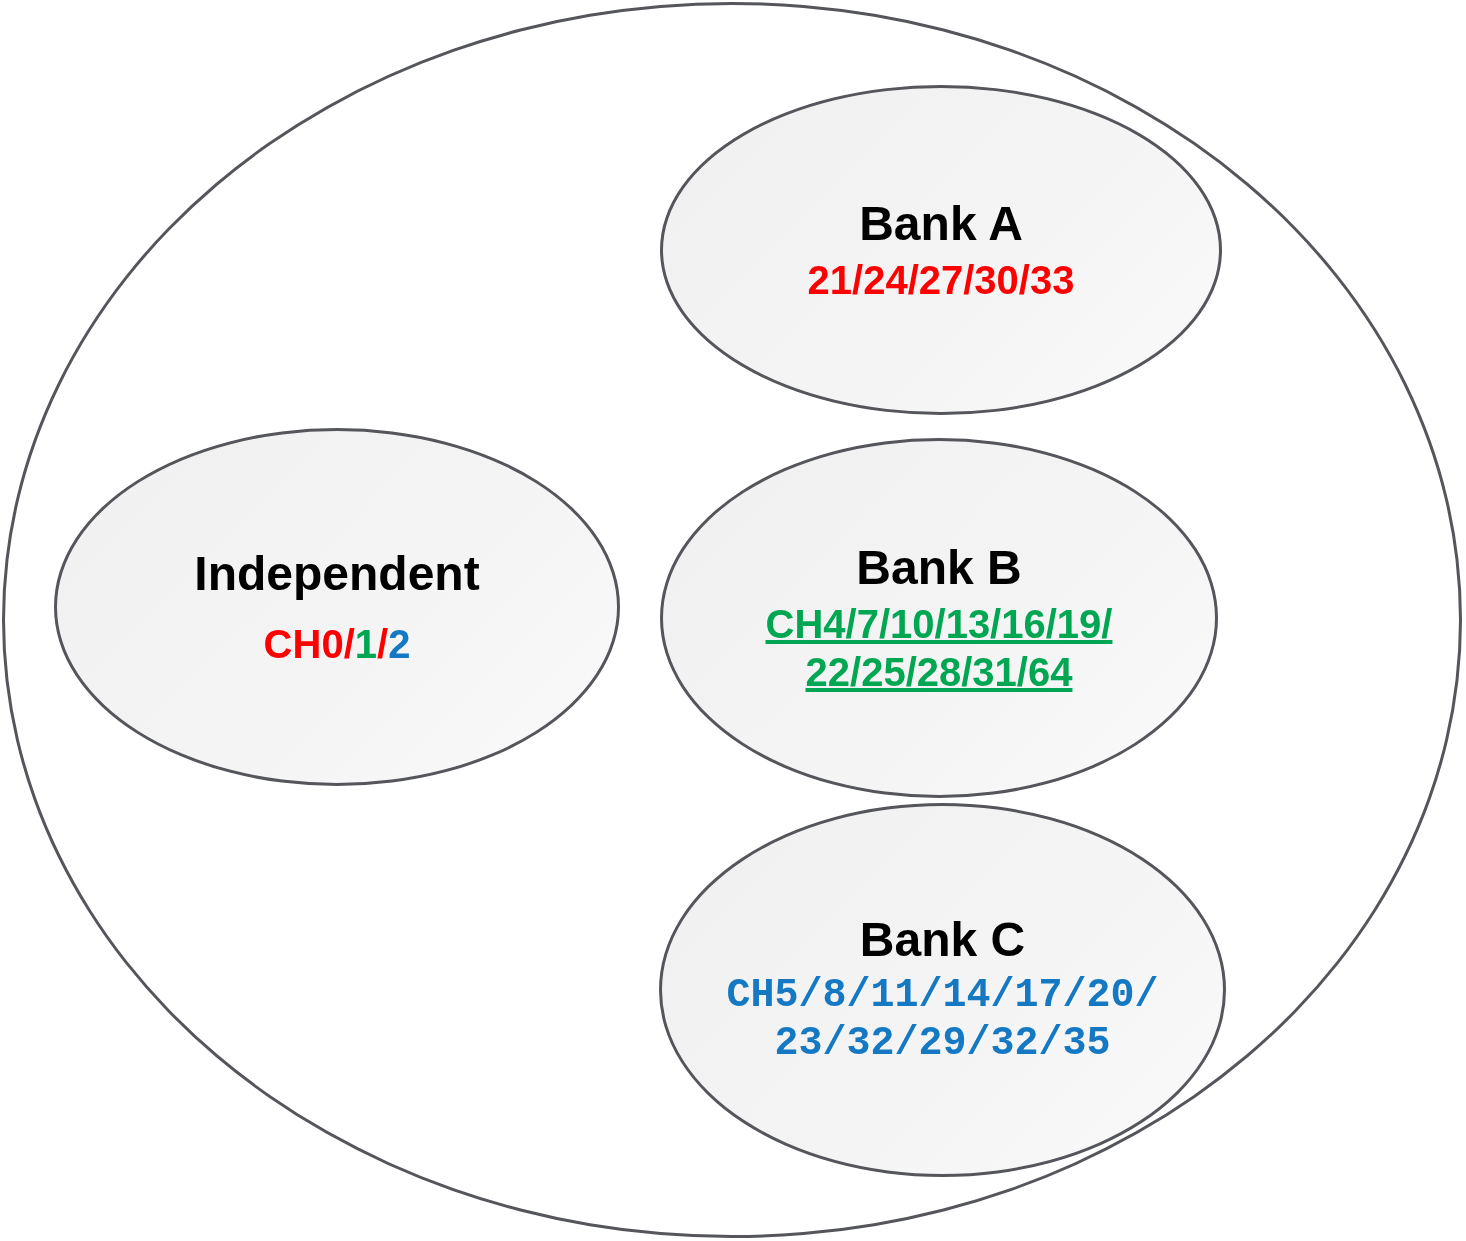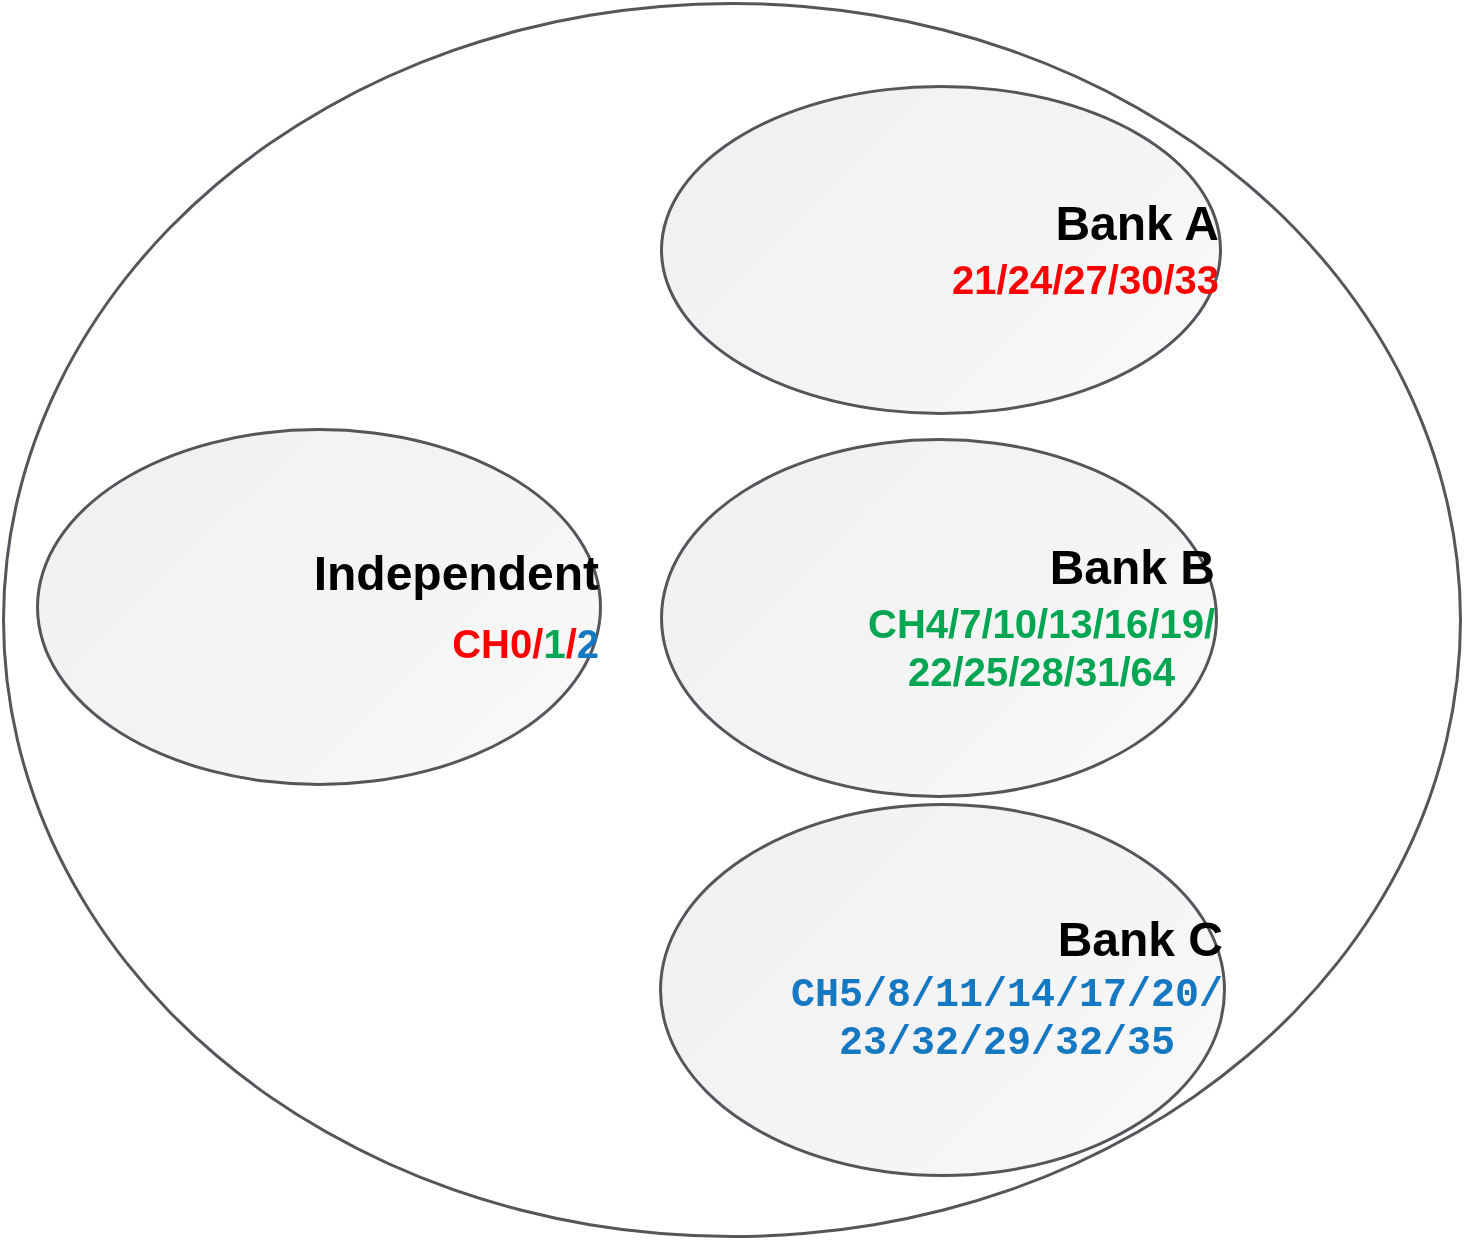--- a/index.html
+++ b/index.html
@@ -27,25 +27,25 @@
     width: 1460px;
     height: 1236px;
     background: #ffffff;
     z-index: 0;
   }
   .group-ellipse {
     background: linear-gradient(135deg, #f0f0f1 0%, #f4f4f5 55%, #fafafb 100%);
     z-index: 1;
     display: flex;
     flex-direction: column;
-    align-items: flex-end;
+    align-items: center;
     justify-content: center;
     text-align: center;
   }
-  .independent-ellipse { left: 36px;  top: 428px; width: 566px; height: 358px; }
+  .independent-ellipse { left: 54px;  top: 428px; width: 566px; height: 358px; }
   .bank-a-ellipse      { left: 660px; top: 85px;  width: 562px; height: 330px; }
   .bank-b-ellipse      { left: 660px; top: 438px; width: 558px; height: 360px; }
   .bank-c-ellipse      { left: 659px; top: 803px; width: 567px; height: 374px; }
 
   .group-title {
     font-size: 48px;
     font-weight: 700;
     color: #000000;
     line-height: 1.15;
     margin-bottom: 4px;
@@ -74,21 +74,21 @@
 
   <div class="ellipse group-ellipse bank-a-ellipse">
     <div class="group-title">Bank A</div>
     <div class="group-channels" style="color: rgb(255, 0, 0);">
       <div>21/24/27/30/33</div>
     </div>
   </div>
 
   <div class="ellipse group-ellipse bank-b-ellipse">
     <div class="group-title">Bank B</div>
-    <div class="group-channels" style="color: rgb(0, 166, 81);">
+    <div class="group-channels" style="color: rgb(0, 166, 81); text-decoration: underline;">
       <div>CH4/7/10/13/16/19/</div>
       <div>22/25/28/31/64</div>
     </div>
   </div>
 
   <div class="ellipse group-ellipse bank-c-ellipse">
     <div class="group-title">Bank C</div>
     <div class="group-channels" style="color: rgb(20, 120, 195); font-family: Liberation Mono, monospace;">
       <div>CH5/8/11/14/17/20/</div>
       <div>23/32/29/32/35</div>

